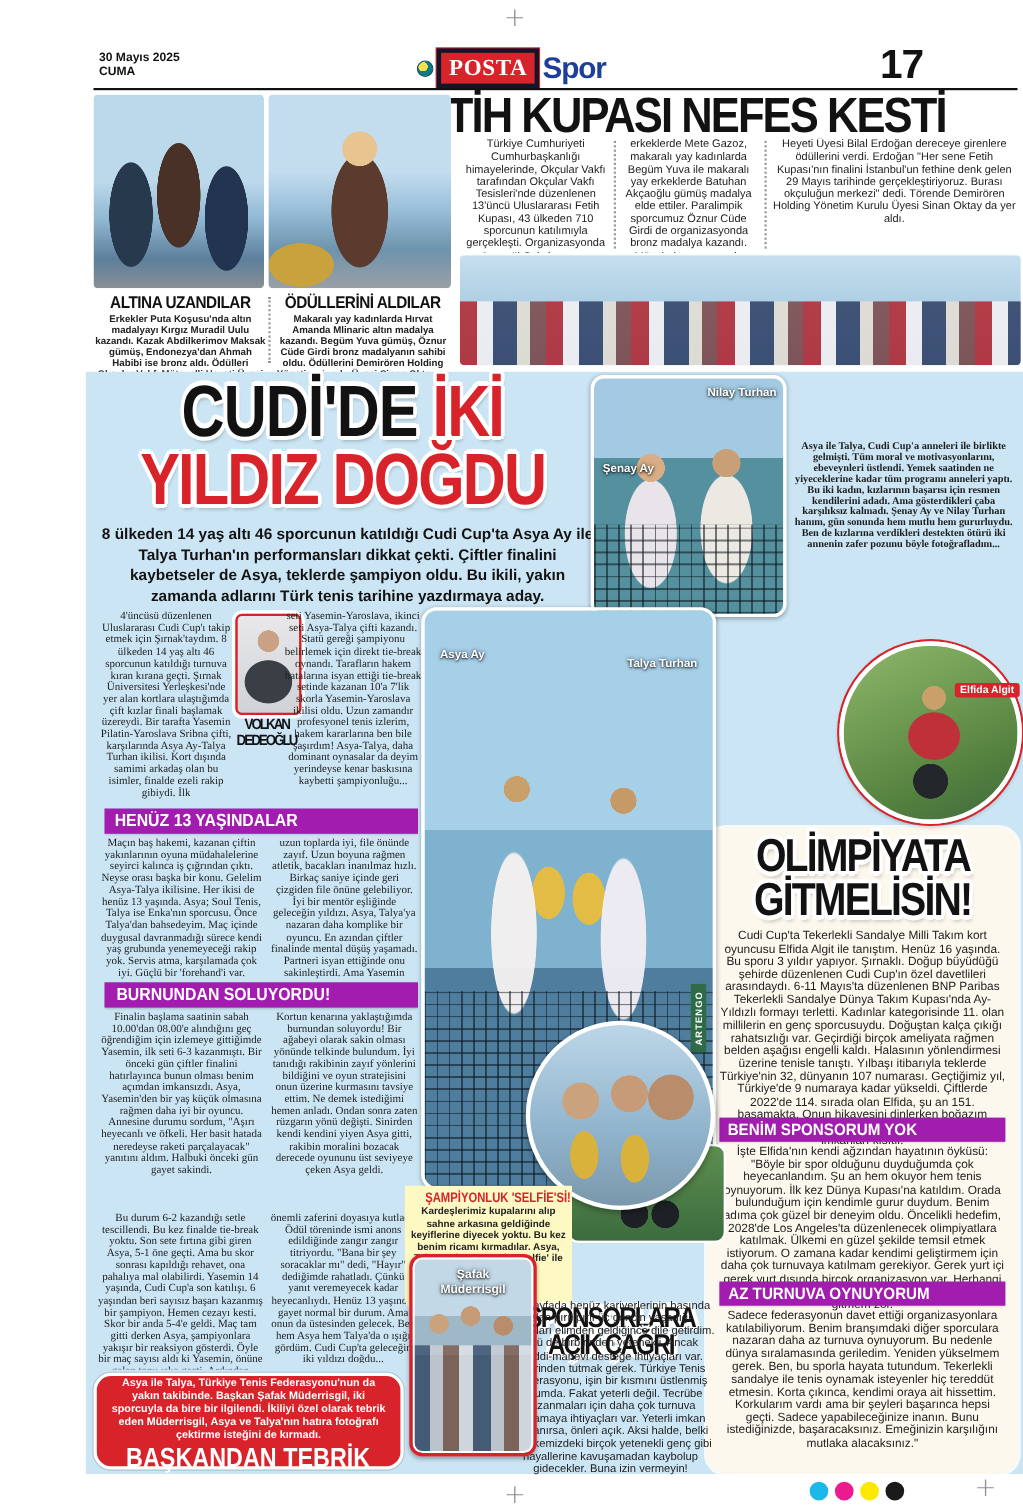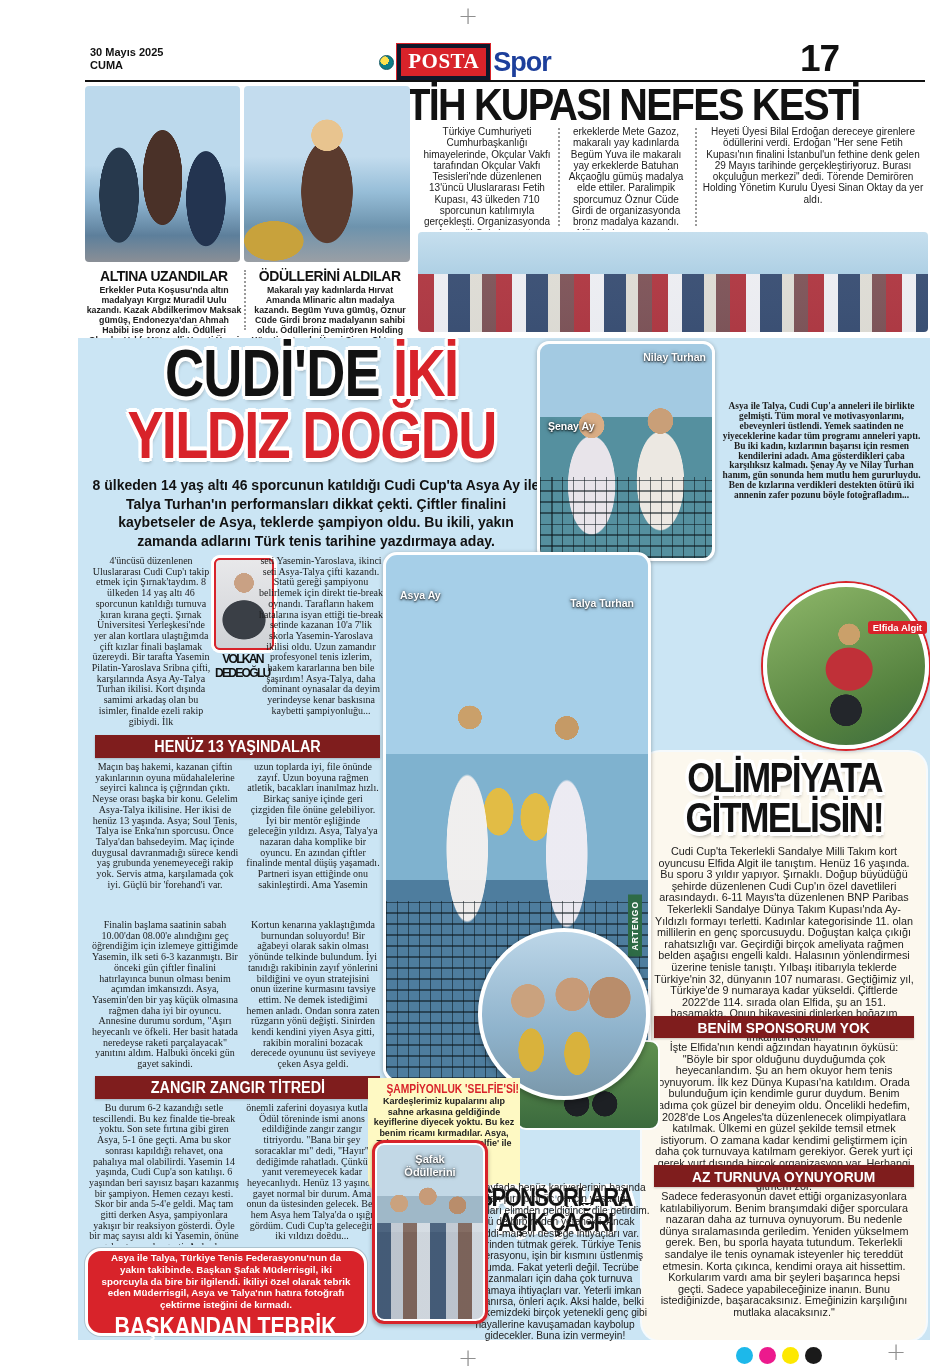--- a/index.html
+++ b/index.html
@@ -8,21 +8,21 @@
   .cond{display:inline-block;transform:scaleX(.85);transform-origin:50% 50%;white-space:nowrap;}
   .hl{font-weight:900;letter-spacing:-1px;color:#121212;}
   .red{color:#d8232a;}
   .outline{text-shadow:-3px -3px 0 #fff,3px -3px 0 #fff,-3px 3px 0 #fff,3px 3px 0 #fff,-4px 0 0 #fff,4px 0 0 #fff,0 -4px 0 #fff,0 4px 0 #fff,2px 5px 4px rgba(0,0,0,.25);}
   .serifbody{font-family:"Liberation Serif",serif;font-size:10px;line-height:10.7px;text-align:center;color:#1d1d1d;}
   .serifbold{font-family:"Liberation Serif",serif;font-weight:bold;font-size:9.4px;line-height:9.9px;text-align:center;color:#1d1d1d;}
   .sansbody{font-size:10px;line-height:11.3px;text-align:center;color:#222;}
   .sansbody2{font-size:10.5px;line-height:11.4px;text-align:center;color:#222;font-weight:500;}
   .capttl{font-weight:900;font-size:15.5px;letter-spacing:-.5px;text-align:center;color:#121212;}
   .captxt{font-weight:bold;font-size:8.8px;line-height:10px;text-align:center;color:#222;}
-  .redbar{background:#7f1d1d;color:#fff;display:flex;align-items:center;justify-content:center;font-weight:900;font-size:16px;box-shadow:0 1px 2px rgba(0,0,0,.2);}
+  .redbar{background:#a21caf;color:#fff;display:flex;align-items:center;font-weight:900;font-size:16px;box-shadow:0 1px 2px rgba(0,0,0,.2);}
   .photo{border:3px solid #fff;border-radius:12px;box-shadow:0 1px 4px rgba(0,0,0,.3);overflow:hidden;}
   .tag{position:absolute;color:#fff;font-weight:bold;font-size:10.5px;text-shadow:0 1px 2px rgba(0,0,0,.85),0 0 4px rgba(0,0,0,.6);white-space:nowrap;}
   .vdot{position:absolute;width:0;border-left:2px dotted #9a9a9a;}
   .net{position:absolute;left:0;right:0;bottom:0;background-image:repeating-linear-gradient(0deg,rgba(10,20,25,.55) 0 1.5px,transparent 1.5px 11px),repeating-linear-gradient(90deg,rgba(10,20,25,.55) 0 1.5px,transparent 1.5px 11px);}
   .cross{position:absolute;color:#8f8f8f;font-size:24px;font-weight:100;font-family:"DejaVu Sans",sans-serif;}
   .dot{width:17px;height:17px;border-radius:50%;display:inline-block;margin-right:6px;}
   .bigline{text-align:center;font-weight:900;letter-spacing:-2px;}
 </style>
 </head>
 <body>
@@ -122,47 +122,47 @@
     <span class="tag" style="right:14px;top:42px;">Talya Turhan</span>
     <span style="position:absolute;right:6px;top:340px;background:#2e6b46;color:#fff;font-weight:bold;font-size:8.5px;padding:6px 2px;writing-mode:vertical-rl;transform:rotate(180deg);letter-spacing:1px;">ARTENGO</span>
   </div>
 
   <div class="abs redbar" style="left:95px;top:735px;width:285px;height:23px;">
       <span class="cond" style="transform:scaleX(.9);">HENÜZ 13 YAŞINDALAR</span>
     </div>
   <div class="abs serifbody" style="left:90px;top:762px;width:150px;height:128px;overflow:hidden;">Maçın baş hakemi, kazanan çiftin yakınlarının oyuna müdahalelerine seyirci kalınca iş çığrından çıktı. Neyse orası başka bir konu. Gelelim Asya-Talya ikilisine. Her ikisi de henüz 13 yaşında. Asya; Soul Tenis, Talya ise Enka'nın sporcusu. Önce Talya'dan bahsedeyim. Maç içinde duygusal davranmadığı sürece kendi yaş grubunda yenemeyeceği rakip yok. Servis atma, karşılamada çok iyi. Güçlü bir 'forehand'i var. 'Backhand'i</div>
   <div class="abs serifbody" style="left:246px;top:762px;width:134px;height:128px;overflow:hidden;">uzun toplarda iyi, file önünde zayıf. Uzun boyuna rağmen atletik, bacakları inanılmaz hızlı. Birkaç saniye içinde geri çizgiden file önüne gelebiliyor. İyi bir mentör eşliğinde geleceğin yıldızı. Asya, Talya'ya nazaran daha komplike bir oyuncu. En azından çiftler finalinde mental düşüş yaşamadı. Partneri isyan ettiğinde onu sakinleştirdi. Ama Yasemin Pilatin ile oynadığı tekler finalinde bu konuda zaaf gösterdi.</div>
 
+  <div class="abs redbar" style="left:95px;top:893px;width:285px;height:23px;">
+      <span class="cond" style="transform:scaleX(.9);">BURNUNDAN SOLUYORDU!</span>
+    </div>
   <div class="abs serifbody" style="left:90px;top:920px;width:150px;height:152px;overflow:hidden;">Finalin başlama saatinin sabah 10.00'dan 08.00'e alındığını geç öğrendiğim için izlemeye gittiğimde Yasemin, ilk seti 6-3 kazanmıştı. Bir önceki gün çiftler finalini hatırlayınca bunun olması benim açımdan imkansızdı. Asya, Yasemin'den bir yaş küçük olmasına rağmen daha iyi bir oyuncu. Annesine durumu sordum, "Aşırı heyecanlı ve öfkeli. Her basit hatada neredeyse raketi parçalayacak" yanıtını aldım. Halbuki önceki gün gayet sakindi.</div>
   <div class="abs serifbody" style="left:246px;top:920px;width:134px;height:152px;overflow:hidden;">Kortun kenarına yaklaştığımda burnundan soluyordu! Bir ağabeyi olarak sakin olması yönünde telkinde bulundum. İyi tanıdığı rakibinin zayıf yönlerini bildiğini ve oyun stratejisini onun üzerine kurmasını tavsiye ettim. Ne demek istediğimi hemen anladı. Ondan sonra zaten rüzgarın yönü değişti. Sinirden kendi kendini yiyen Asya gitti, rakibin moralini bozacak derecede oyununu üst seviyeye çeken Asya geldi.</div>
 
-  <div class="abs redbar" style="left:95px;top:1076px;width:285px;height:23px;">
-      <span class="cond" style="transform:scaleX(.9);">ZANGIR ZANGIR TİTREDİ</span>
-    </div>
   <div class="abs serifbody" style="left:88px;top:1103px;width:152px;height:142px;overflow:hidden;">Bu durum 6-2 kazandığı setle tescillendi. Bu kez finalde tie-break yoktu. Son sete fırtına gibi giren Asya, 5-1 öne geçti. Ama bu skor sonrası kapıldığı rehavet, ona pahalıya mal olabilirdi. Yasemin 14 yaşında, Cudi Cup'a son katılışı. 6 yaşından beri sayısız başarı kazanmış bir şampiyon. Hemen cezayı kesti. Skor bir anda 5-4'e geldi. Maç tam gitti derken Asya, şampiyonlara yakışır bir reaksiyon gösterdi. Öyle bir maç sayısı aldı ki Yasemin, önüne gelen topu ıska geçti. Ardından kariyerinin en</div>
   <div class="abs serifbody" style="left:246px;top:1103px;width:132px;height:136px;overflow:hidden;">önemli zaferini doyasıya kutladı. Ödül töreninde ismi anons edildiğinde zangır zangır titriyordu. "Bana bir şey soracaklar mı" dedi, "Hayır" dediğimde rahatladı. Çünkü yanıt veremeyecek kadar heyecanlıydı. Henüz 13 yaşında, gayet normal bir durum. Ama onun da üstesinden gelecek. Ben hem Asya hem Talya'da o ışığı gördüm. Cudi Cup'ta geleceğin iki yıldızı doğdu...</div>
 
   <div class="abs" style="left:516px;top:1040px;width:140px;height:86px;border:2px solid #fff;border-radius:10px;background:radial-gradient(ellipse 16px 14px at 50% 28%,#c03038 97%,transparent),radial-gradient(circle 20px at 42% 72%,#1d2024 62%,transparent 64%),radial-gradient(circle 20px at 62% 72%,#1d2024 62%,transparent 64%),linear-gradient(180deg,#5e8f4f,#3c6b3e);"></div>
 
   <div class="abs" style="left:478px;top:928px;width:164px;height:164px;border-radius:50%;border:4px solid #fff;box-shadow:0 2px 6px rgba(0,0,0,.35);background:radial-gradient(circle 17px at 28% 42%,#caa27e 97%,transparent),radial-gradient(circle 17px at 55% 38%,#c79b78 97%,transparent),radial-gradient(circle 21px at 78% 40%,#b98d6b 97%,transparent),radial-gradient(ellipse 13px 22px at 30% 72%,#d9b23c 97%,transparent),radial-gradient(ellipse 13px 22px at 58% 74%,#d9b23c 97%,transparent),linear-gradient(180deg,#bcd6e8,#8fb3cc 60%,#7a98ab);"></div>
 
   <div class="abs" style="left:368px;top:1078px;width:152px;height:114px;background:#fef9c3;border-radius:0 0 12px 12px;padding:4px 4px 0;box-sizing:border-box;">
     <div style="text-align:center;color:#d8232a;font-weight:900;font-size:12.5px;"><span class="cond" style="transform:scaleX(.82);">ŞAMPİYONLUK 'SELFİE'Sİ!</span></div>
     <div style="font-size:9px;font-weight:bold;line-height:10.6px;text-align:center;color:#222;">Kardeşlerimiz kupalarını alıp sahne arkasına geldiğinde keyiflerine diyecek yoktu. Bu kez benim ricamı kırmadılar. Asya, Talya ve ben, o anı bu 'selfie' ile ölümsüzleştirdik.</div>
   </div>
 
   <div class="abs bigline" style="left:452px;top:1185px;width:206px;font-size:26px;line-height:25px;color:#121212;">
     <div><span class="cond outline" style="transform:scaleX(.85);font-weight:900;">SPONSORLARA</span></div>
     <div><span class="cond outline" style="transform:scaleX(.85);font-weight:900;">AÇIK ÇAĞRI</span></div>
   </div>
   <div class="abs sansbody2" style="left:460px;top:1182px;width:190px;font-size:10.2px;line-height:11.4px;">Bu sayfada henüz kariyerlerinin başında olan pırıl pırıl üç gencin yaşadığı zorlukları elimden geldiğince dile getirdim. Üçü de birbirinden yetenekli. Ancak maddi-manevi desteğe ihtiyaçları var. Ellerinden tutmak gerek. Türkiye Tenis Federasyonu, işin bir kısmını üstlenmiş durumda. Fakat yeterli değil. Tecrübe kazanmaları için daha çok turnuva oynamaya ihtiyaçları var. Yeterli imkan sağlanırsa, önleri açık. Aksi halde, belki de ülkemizdeki birçok yetenekli genç gibi hayallerine kavuşamadan kaybolup gidecekler. Buna izin vermeyin!</div>
 
   <div class="abs" style="left:372px;top:1140px;width:110px;height:178px;border:3px solid #d8232a;border-radius:12px;box-shadow:inset 0 0 0 2px #fff,0 2px 4px rgba(0,0,0,.3);background:radial-gradient(circle 9px at 22% 34%,#caa27e 97%,transparent),radial-gradient(circle 9px at 48% 30%,#c79b78 97%,transparent),radial-gradient(circle 9px at 75% 35%,#b98d6b 97%,transparent),repeating-linear-gradient(90deg,rgba(57,80,110,.8) 0 16px,rgba(201,206,214,.85) 16px 28px,rgba(126,90,74,.8) 28px 42px,rgba(223,227,232,.85) 42px 55px) 0 100%/100% 55% no-repeat,linear-gradient(180deg,#c2d8e6 0 30%,#9fb8c8 30% 50%,#70879a 50%);">
     <span class="tag" style="left:0;right:0;top:10px;text-align:center;font-size:11px;">Şafak</span>
-    <span class="tag" style="left:0;right:0;top:23px;text-align:center;font-size:11px;">Ödüllerini</span>
+    <span class="tag" style="left:0;right:0;top:23px;text-align:center;font-size:11px;">Müderrisgil</span>
   </div>
 
   <div class="abs" style="left:85px;top:1248px;width:282px;height:88px;background:#d8232a;border:3px solid #fff;border-radius:16px;box-shadow:0 0 0 1px rgba(0,0,0,.15);box-sizing:border-box;">
     <div style="color:#fff;font-weight:bold;font-size:9.8px;line-height:11.8px;text-align:center;padding:1px 10px 0;">Asya ile Talya, Türkiye Tenis Federasyonu'nun da yakın takibinde. Başkan Şafak Müderrisgil, iki sporcuyla da bire bir ilgilendi. İkiliyi özel olarak tebrik eden Müderrisgil, Asya ve Talya'nın hatıra fotoğrafı çektirme isteğini de kırmadı.</div>
     <div style="text-align:center;color:#fff;font-weight:900;font-size:25px;line-height:27px;margin-top:2px;"><span class="cond" style="transform:scaleX(.85);">BAŞKANDAN TEBRİK</span></div>
   </div>
 
   <div class="abs" style="left:736px;top:1347px;">
     <span class="dot" style="background:#1db8ea;"></span><span class="dot" style="background:#ec1a8d;"></span><span class="dot" style="background:#fde800;"></span><span class="dot" style="background:#1a1a1a;"></span>
   </div>

